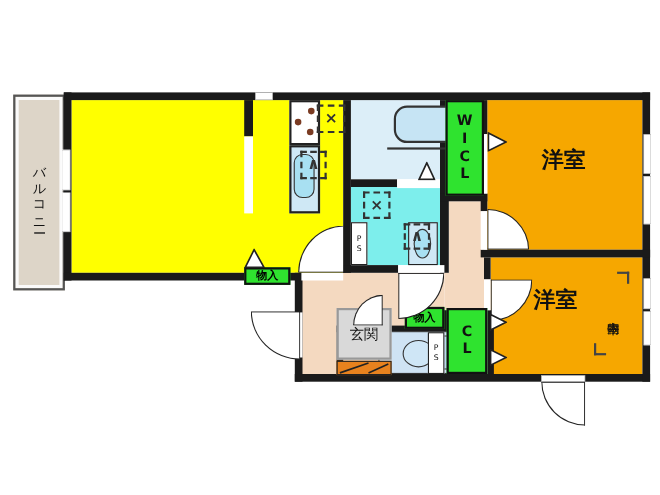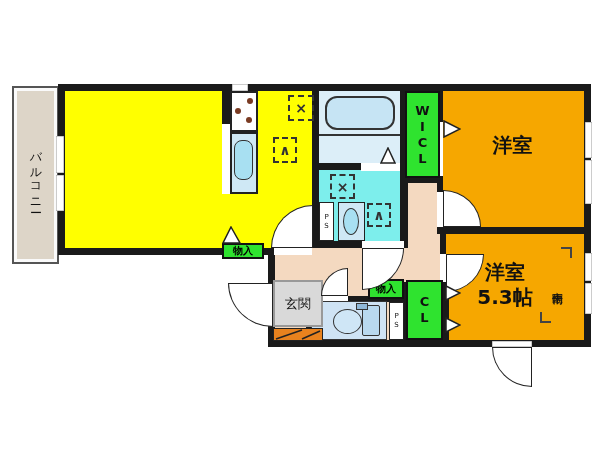--- a/index.html
+++ b/index.html
@@ -8,21 +8,21 @@
   .wall{position:absolute;background:var(--wall,#1a1a1a);}
   .gap{position:absolute;background:#fff;}
   .win{position:absolute;background:#fff;box-shadow:inset 0 0 0 0.5px #999;}
   .fill{position:absolute;}
   .arc{position:absolute;background:#fff;border:1.5px solid #222;box-sizing:border-box;}
   .dashbox{position:absolute;border:2px dashed #333;box-sizing:border-box;display:flex;align-items:center;justify-content:center;color:#333;font-size:14px;font-weight:bold;background:transparent;}
   .vtext{writing-mode:vertical-rl;text-orientation:upright;letter-spacing:2px;color:#111;}
   .room-label{position:absolute;text-align:center;color:#111;line-height:1.25;font-weight:bold;}
   .greenbox{position:absolute;background:var(--closet,#2fe32f);border:2px solid #111;box-sizing:border-box;display:flex;align-items:center;justify-content:center;}
   .whitebox{position:absolute;background:#fff;border:1.5px solid #222;box-sizing:border-box;display:flex;align-items:center;justify-content:center;}
-  .fixture{position:absolute;box-sizing:border-box;}
+  .fixture{position:absolute;box-sizing:border-box;margin-left:33px;}
   svg.tri{position:absolute;}
   .corner-tr{position:absolute;top:-3px;right:-3px;width:9px;height:9px;border-top:2px dashed #444;border-right:2px dashed #444;}
   .corner-bl{position:absolute;bottom:-3px;left:-3px;width:9px;height:9px;border-bottom:2px dashed #444;border-left:2px dashed #444;}
 </style>
 </head>
 <body>
 
 <div class="stage">
 
   <div class="fill" style="left:12px;top:86px;width:47px;height:178px;background:var(--balcony,#ddd5c8);border:2px solid #555;box-sizing:border-box;box-shadow:inset 0 0 0 3px #fafafa;display:flex;align-items:center;justify-content:center;">
@@ -162,21 +162,20 @@
       <polygon points="8,1 15,16 1,16" fill="#fff" stroke="#222" stroke-width="1.5"></polygon>
     </svg>
 
   <div class="room-label" style="left:75px;top:148px;width:145px;font-size:21px;">
   </div>
   <div class="room-label" style="left:445px;top:133px;width:135px;font-size:20px;">
     <div>洋室</div>
   </div>
   <div class="room-label" style="left:440px;top:260px;width:130px;font-size:20px;">
     <div>洋室</div>
-    <div>5.3帖</div>
   </div>
 
   <div class="abs" style="left:543px;top:250px;width:26px;height:70px;display:flex;align-items:center;justify-content:center;">
     <span class="vtext" style="font-size:11px;letter-spacing:1px;">室内物干</span>
     <span class="corner-tr"></span>
     <span class="corner-bl"></span>
   </div>
 
 </div>
 

